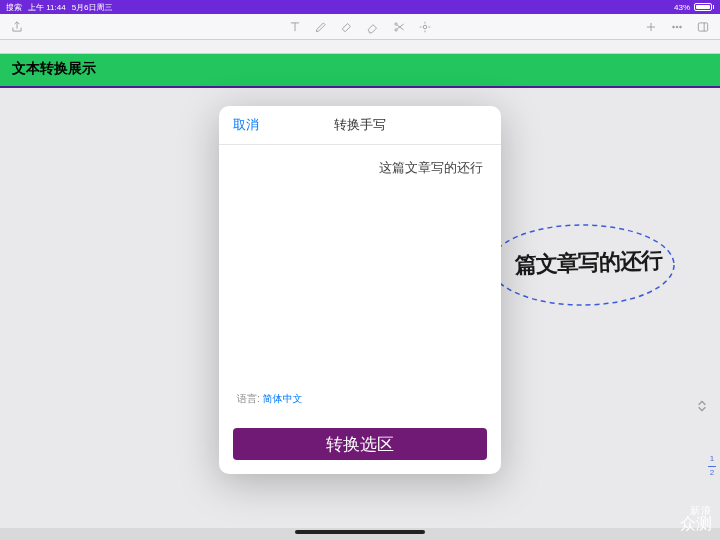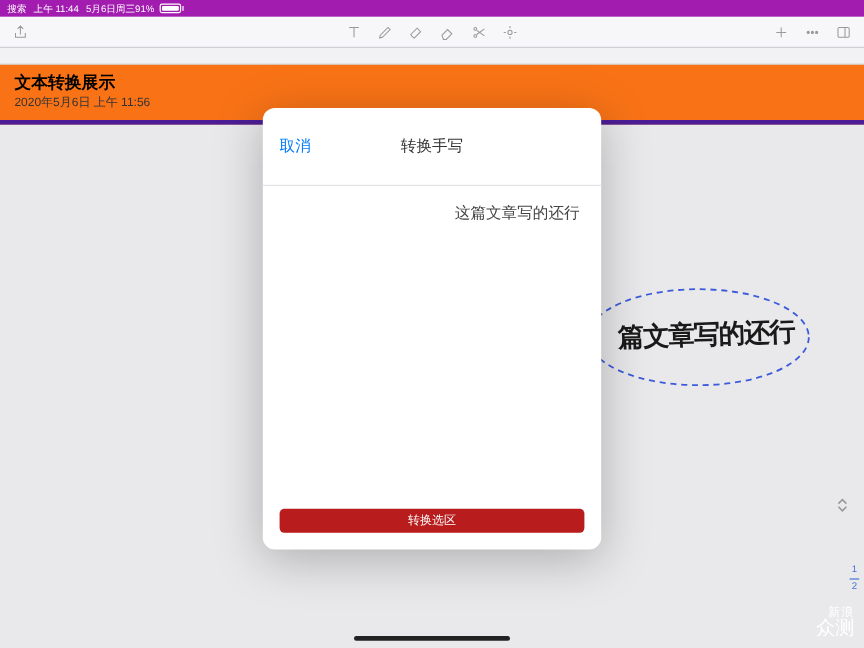--- a/index.html
+++ b/index.html
@@ -1,41 +1,41 @@
 <!DOCTYPE html>
 <html><head>
 <meta charset="utf-8">
 <style>
 *{margin:0;padding:0;box-sizing:border-box;font-family:-apple-system,"PingFang SC",sans-serif}
 body{width:720px;height:540px;background:#d9d9db;overflow:hidden;position:relative}
-.status-bar{height:14px;background:#a21caf;color:#fff;font-size:8px;display:flex;align-items:center;padding:0 6px;justify-content:flex-start}
+.status-bar{height:14px;background:#6d28d9;color:#fff;font-size:8px;display:flex;align-items:center;padding:0 6px;justify-content:space-between}
 .status-left{display:flex;gap:6px}
 .status-right{display:flex;gap:4px;align-items:center}
 .app-toolbar{height:26px;background:#f7f7f9;border-bottom:1px solid #d0d0d4;display:flex;align-items:center;padding:0 10px;justify-content:space-between}
 .tb-left,.tb-center,.tb-right{display:flex;gap:12px;align-items:center}
 .tb-center{position:absolute;left:50%;transform:translateX(-50%)}
 .icon{width:14px;height:14px;stroke:#999;fill:none;stroke-width:1.5}
 .ruler{height:14px;background:#f2f2f4;border-bottom:1px solid #d0d0d4;display:flex;align-items:center;padding:0 10px}
-.note-header{background:#f97316;padding:6px 12px 8px;border-bottom:4px solid #4c1d95}
+.note-header{background:#22c55e;padding:6px 12px 8px;border-bottom:2px solid #4c1d95}
 .note-title{font-size:14px;font-weight:600}
 .note-date{font-size:10px;color:#333}
 .canvas{position:relative;height:440px;background:#e9e9eb}
 .handwriting{position:absolute;right:40px;top:130px;width:195px;height:95px}
 .lasso{position:absolute;inset:0}
 .hw-text{position:absolute;top:30px;left:30px;font-family:"Kaiti SC","STKaiti",cursive;font-size:22px;font-weight:700;color:#1a1a1a;letter-spacing:-1px;transform:rotate(-2deg)}
-.modal{position:absolute;top:90px;left:50%;transform:translateX(-50%);width:282px;height:368px;background:#fff;border-radius:10px;box-shadow:0 8px 40px rgba(0,0,0,.25);display:flex;flex-direction:column}
+.modal{position:absolute;top:106px;left:50%;transform:translateX(-50%);width:282px;height:368px;background:#fff;border-radius:10px;box-shadow:0 8px 40px rgba(0,0,0,.25);display:flex;flex-direction:column}
 .modal-header{display:flex;align-items:center;padding:10px 14px;border-bottom:1px solid #e5e5e9;position:relative}
 .cancel-btn{color:#007aff;font-size:13px;position:absolute;left:14px}
-.modal-title{font-size:13px;font-weight:500;color:#333;margin:13px auto}
+.modal-title{font-size:13px;font-weight:500;color:#333;margin:0 auto}
 .modal-body{flex:1;padding:14px 18px 6px;display:flex;flex-direction:column}
 .converted-text{font-size:13px;color:#444;text-align:right}
 .lang-row{margin-top:auto;font-size:10px;color:#888;padding-bottom:8px}
 .lang-link{color:#007aff}
 .modal-footer{padding:8px 14px 14px;display:flex;flex-direction:column;gap:8px}
-.primary-btn{background:#b91c1c;color:#fff;border:none;height:20px;border-radius:4px;font-size:10px}
+.primary-btn{background:#701a75;color:#fff;border:none;height:32px;border-radius:4px;font-size:17px}
 .secondary-btn{background:none;border:none;color:#4a72d8;font-size:13px;height:20px}
 .side-indicator{position:absolute;right:4px;bottom:50px;font-size:8px;color:#4a72d8;text-align:center;line-height:1.3}
 .side-indicator hr{border:none;border-top:1px solid #4a72d8;width:8px;margin:1px auto}
 .expand-btn{position:absolute;right:10px;bottom:110px;color:#888}
 .home-bar{position:absolute;bottom:6px;left:50%;transform:translateX(-50%);width:130px;height:4px;background:#222;border-radius:3px}
 .watermark{position:absolute;right:8px;bottom:8px;color:#fff;text-align:right;line-height:1}
 .wm-top{font-size:10px;letter-spacing:1px}
 .wm-bot{font-size:16px;font-weight:300}
 .battery{display:inline-flex;align-items:center}
 .batt-body{width:18px;height:8px;border:1px solid #fff;border-radius:2px;position:relative}
@@ -45,21 +45,21 @@
 </head>
 <body>
 
 <div class="status-bar">
   <div class="status-left">
     <span>搜索</span>
     <span>上午 11:44</span>
     <span>5月6日周三</span>
   </div>
   <div class="status-right">
-    <span>91%</span>
+    <span>43%</span>
     <span class="battery">
         <span class="batt-body">
           <span class="batt-fill"></span>
         </span>
         <span class="batt-tip"></span>
       </span>
   </div>
 </div>
 
 <div class="app-toolbar">
@@ -104,21 +104,20 @@
         <rect x="4" y="5" width="16" height="14" rx="2"></rect>
         <path d="M14 5v14"></path>
       </svg>
   </div>
 </div>
 
 <div class="ruler"></div>
 
 <div class="note-header">
   <div class="note-title">文本转换展示</div>
-  <div class="note-date">2020年5月6日 上午 11:56</div>
 </div>
 
 <div class="canvas">
   <div class="handwriting">
     <svg class="lasso" viewBox="0 0 195 95">
       <ellipse cx="97" cy="47" rx="92" ry="40" fill="none" stroke="#3b5bdb" stroke-width="1.5" stroke-dasharray="5,4"></ellipse>
     </svg>
     <div class="hw-text">篇文章写的还行</div>
   </div>
 
@@ -135,20 +134,24 @@
   </div>
 </div>
 
 <div class="modal">
   <div class="modal-header">
     <span class="cancel-btn">取消</span>
     <span class="modal-title">转换手写</span>
   </div>
   <div class="modal-body">
     <div class="converted-text">这篇文章写的还行</div>
+    <div class="lang-row">
+      <span>语言:</span>
+      <span class="lang-link">简体中文</span>
+    </div>
   </div>
   <div class="modal-footer">
     <button class="primary-btn">转换选区</button>
   </div>
 </div>
 
 <div class="home-bar"></div>
 
 <div class="watermark">
   <div class="wm-top">新浪</div>

